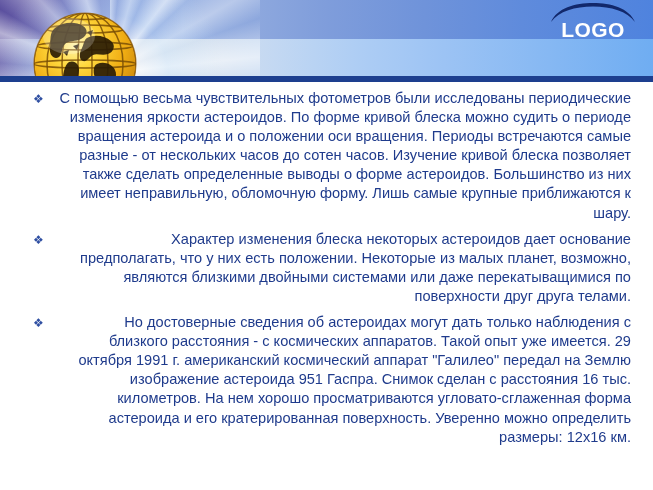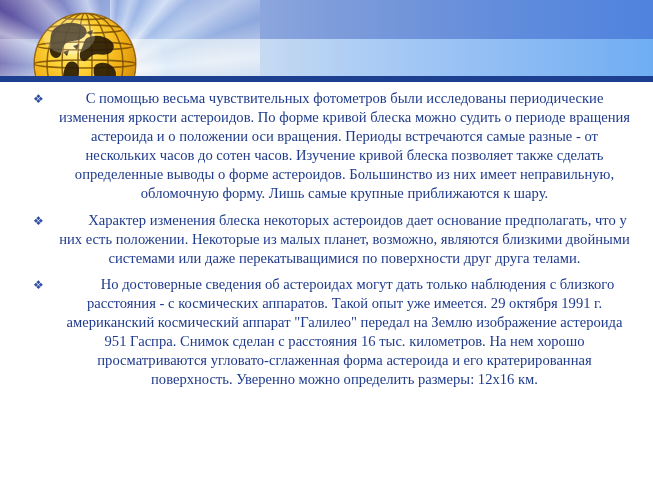--- a/index.html
+++ b/index.html
@@ -161,24 +161,24 @@
     width: 25px;
     color: #2f4fa2;
     font-family: "DejaVu Sans", sans-serif;
     font-size: 12px;
     line-height: 19px;
     padding-top: 1px;
   }
   .bullet-text {
     flex: 1 1 auto;
     color: #1f3b8c;
-    font-family: Liberation Serif, serif;
+    font-family: Liberation Sans, sans-serif;
     font-size: 14.6px;
     line-height: 19.1px;
-    text-align: center;
+    text-align: right;
     white-space: pre-wrap;
   }
   .indent-first { text-indent: 26px; }
 </style>
 </head>
 <body>
 
 <div class="slide">
 
   <div class="header">
@@ -243,20 +243,26 @@
           </g>
 
           <ellipse cx="40" cy="28" rx="26" ry="18" fill="#ffffff" opacity="0.22"></ellipse>
         </g>
 
         <circle cx="56" cy="56" r="51" fill="url(#goldEdge)"></circle>
         <circle cx="56" cy="56" r="51" fill="none" stroke="#8a5605" stroke-width="1.2" opacity="0.7"></circle>
       </svg>
     </div>
 
+    <div class="logo">
+      <svg class="logo-arc" width="92" height="20" viewBox="0 0 92 20">
+        <path d="M4,19 C10,5 28,0 46,0 C64,0 82,5 88,19 C80,8 64,3.5 46,3.5 C28,3.5 12,8 4,19 Z" fill="#12286b"></path>
+      </svg>
+      <div class="logo-text">LOGO</div>
+    </div>
 
     <div class="header-rule"></div>
   </div>
 
   <div class="content">
 
     <div class="bullet-row">
       <span class="bullet-glyph">❖</span>
       <span class="bullet-text">С помощью весьма чувствительных фотометров были исследованы периодические изменения яркости астероидов. По форме кривой блеска можно судить о периоде вращения астероида и о положении оси вращения. Периоды встречаются самые разные - от нескольких часов до сотен часов. Изучение кривой блеска позволяет также сделать определенные выводы о форме астероидов. Большинство из них имеет неправильную, обломочную форму. Лишь самые крупные приближаются к шару.</span>
     </div>

